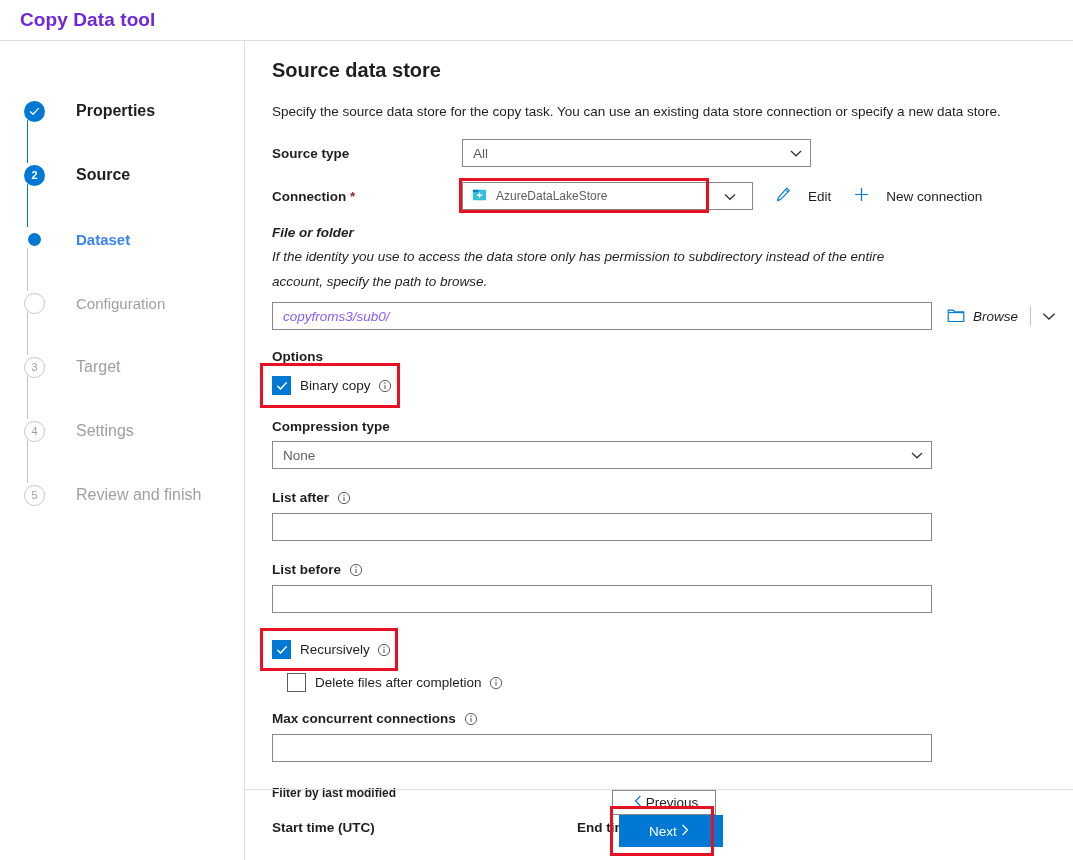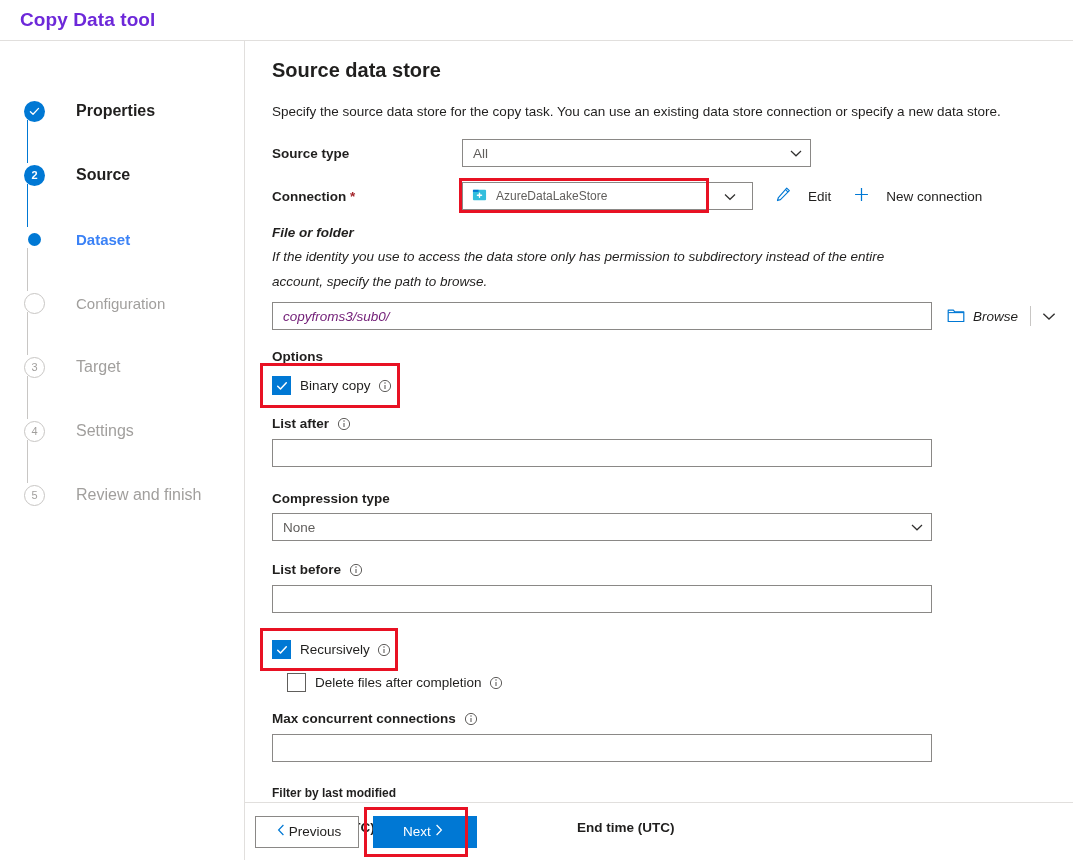--- a/index.html
+++ b/index.html
@@ -219,21 +219,21 @@
     max-width: 660px;
     font-weight: 400;
   }
   .textinput {
     height: 28px;
     border: 1px solid #8a8886;
     background: #fff;
     display: flex; align-items: center;
     padding: 0 10px;
     font-size: 13.5px;
-    color: #701a75;
+    color: #8b5cf6;
   }
   .w-full { width: 660px; }
 
   .browse-row { display: flex; align-items: center; }
   .browse-btn {
     display: flex; align-items: center;
     margin-left: 15px;
     font-size: 13.5px;
     color: #201f1e;
     cursor: pointer;
@@ -264,25 +264,26 @@
   .hl-box {
     position: absolute;
     border: 3px solid #e81123;
     pointer-events: none;
     z-index: 5;
   }
 
   
   .footer {
     position: absolute;
-    left: 0; right: 0; bottom: 0;
+    left: 0; right: 0; bottom: 13px;
     height: 58px;
     border-top: 1px solid #e1dfdd;
     display: flex; align-items: center;
     padding-left: 10px;
+    flex-direction: column;
   }
   .btn {
     height: 32px;
     min-width: 104px;
     display: flex; align-items: center; justify-content: center;
     font-size: 13.5px;
     cursor: pointer;
   }
   .btn.secondary {
     border: 1px solid #8a8886;
@@ -473,48 +474,48 @@
           </div>
           <span class="cblabel">Binary copy</span>
           <span class="info">
             <svg width="14" height="14" viewBox="0 0 14 14">
               <circle cx="7" cy="7" r="5.6" fill="none" stroke="#605e5c" stroke-width="1"></circle>
               <path d="M7 6.1 v4" stroke="#605e5c" stroke-width="1.1"></path>
               <circle cx="7" cy="4.1" r="0.75" fill="#605e5c"></circle>
             </svg>
           </span>
           <div class="hl-box" style="left:-12px; top:-13px; width:140px; height:45px;"></div>
+        </div>
+      </div>
+
+      <div class="blk" style="margin-top:24px;">
+        <div class="flabel">Compression type</div>
+        <div class="select w-full" style="margin-top:7px;">
+          <span>None</span>
+          <span class="chev">
+            <svg width="12" height="8" viewBox="0 0 12 8">
+                <path d="M1 1.5 L6 6.3 L11 1.5" fill="none" stroke="#323130" stroke-width="1.2"></path>
+              </svg>
+          </span>
         </div>
       </div>
 
       <div class="blk" style="margin-top:21px;">
         <div class="flabel">
           <span>List after</span>
           <span class="info">
             <svg width="14" height="14" viewBox="0 0 14 14">
               <circle cx="7" cy="7" r="5.6" fill="none" stroke="#605e5c" stroke-width="1"></circle>
               <path d="M7 6.1 v4" stroke="#605e5c" stroke-width="1.1"></path>
               <circle cx="7" cy="4.1" r="0.75" fill="#605e5c"></circle>
             </svg>
           </span>
         </div>
         <div class="textinput w-full" style="margin-top:8px;">
           <span></span>
-        </div>
-      </div>
-
-      <div class="blk" style="margin-top:24px;">
-        <div class="flabel">Compression type</div>
-        <div class="select w-full" style="margin-top:7px;">
-          <span>None</span>
-          <span class="chev">
-            <svg width="12" height="8" viewBox="0 0 12 8">
-                <path d="M1 1.5 L6 6.3 L11 1.5" fill="none" stroke="#323130" stroke-width="1.2"></path>
-              </svg>
-          </span>
         </div>
       </div>
 
       <div class="blk" style="margin-top:21px;">
         <div class="flabel">
           <span>List before</span>
           <span class="info">
             <svg width="14" height="14" viewBox="0 0 14 14">
               <circle cx="7" cy="7" r="5.6" fill="none" stroke="#605e5c" stroke-width="1"></circle>
               <path d="M7 6.1 v4" stroke="#605e5c" stroke-width="1.1"></path>

